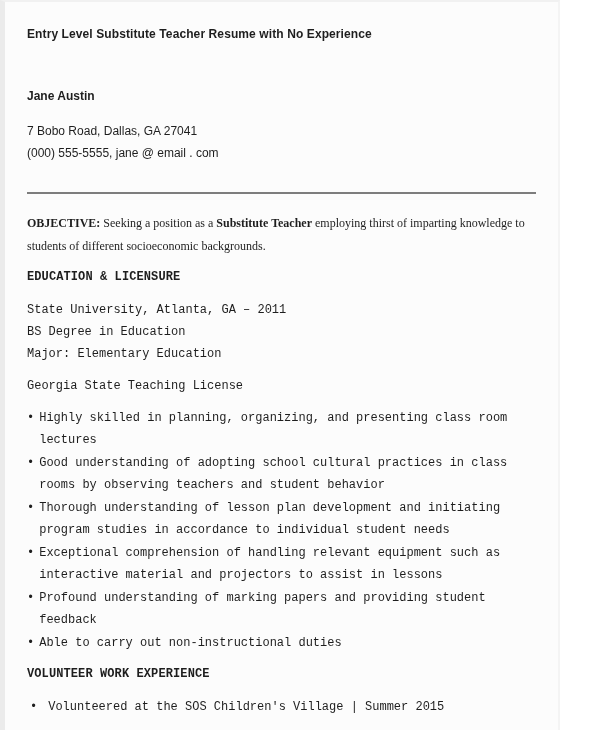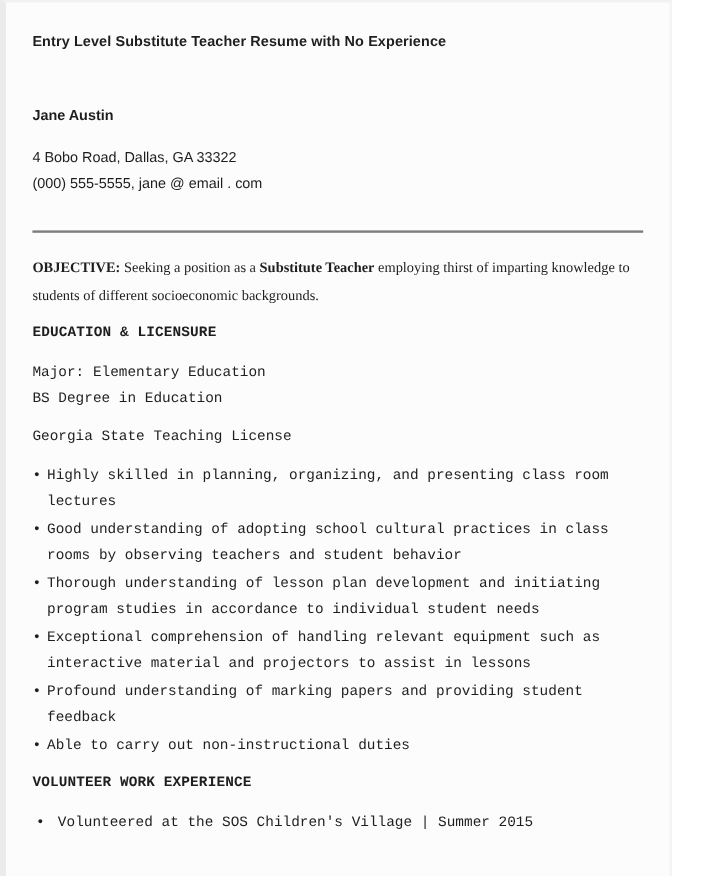--- a/index.html
+++ b/index.html
@@ -70,33 +70,34 @@
 </head>
 <body>
 
 <div class="page">
 
   <div class="doc-title">Entry Level Substitute Teacher Resume with No Experience</div>
 
   <div class="name">Jane Austin</div>
 
   <div class="contact-block">
-    <div class="line">4 Bobo Road, Dallas, GA 33322</div>
+    <div class="line">7 Bobo Road, Dallas, GA 27041</div>
     <div class="line">(000) 555-5555, jane @ email . com</div>
   </div>
 
   <hr class="divider">
 
   <p class="paragraph"><span class="bold">OBJECTIVE:</span> <span>Seeking a position as a</span> <span class="bold">Substitute Teacher</span> <span>employing thirst of imparting knowledge to students of different socioeconomic backgrounds.</span></p>
 
   <div class="section">
     <div class="section-heading">EDUCATION &amp; LICENSURE</div>
     <div class="lines">
+      <div class="line">State University, Atlanta, GA – 2011</div>
+      <div class="line">BS Degree in Education</div>
       <div class="line">Major: Elementary Education</div>
-      <div class="line">BS Degree in Education</div>
     </div>
     <div class="lines">Georgia State Teaching License</div>
   </div>
 
   <div class="section">
     <div class="bullet-list">
       <div class="bullet-item">
         <span class="bullet-glyph">•</span>
         <span class="bullet-text">Highly skilled in planning, organizing, and presenting class room lectures</span>
       </div>

